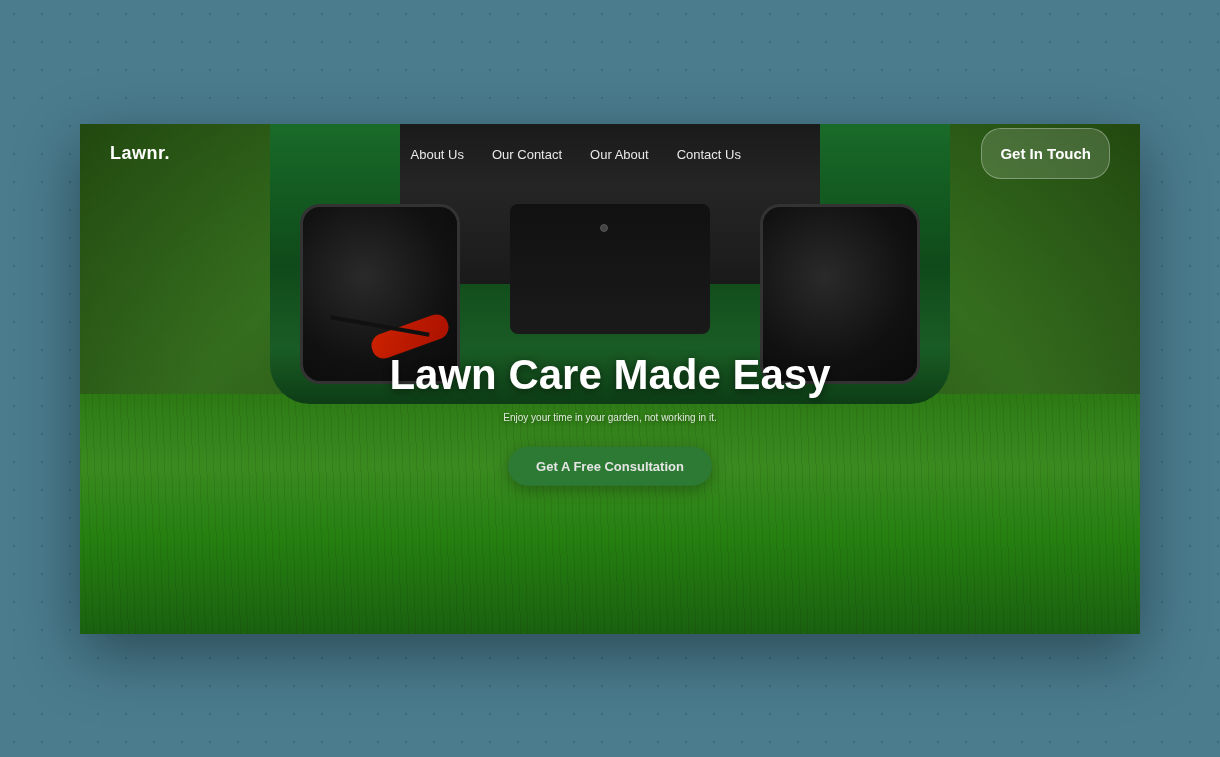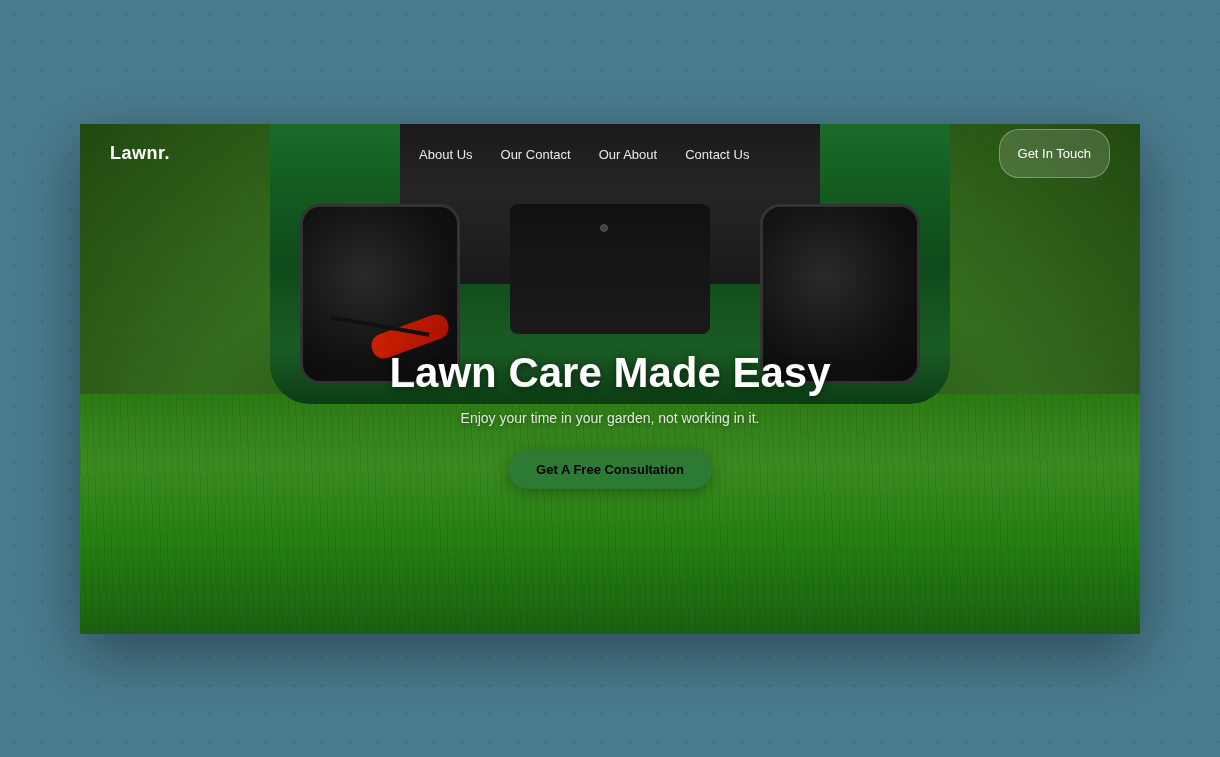--- a/index.html
+++ b/index.html
@@ -197,22 +197,22 @@
       font-size: 13px;
       font-weight: 400;
     }
 
     .nav-cta {
       background: rgba(255,255,255,0.15);
       border: 1px solid rgba(255,255,255,0.3);
       color: white;
       padding: 16px 18px;
       border-radius: 20px;
-      font-size: 13px;
-      font-weight: 400;
+      font-size: 15px;
+      font-weight: 700;
       cursor: pointer;
       backdrop-filter: blur(4px);
     }
 
     
     .hero-content {
       position: absolute;
       top: 50%;
       left: 50%;
       transform: translate(-50%, -40%);
@@ -226,29 +226,29 @@
       font-size: 42px;
       font-weight: 800;
       line-height: 1.1;
       margin-bottom: 14px;
       text-shadow: 0 2px 8px rgba(0,0,0,0.5);
       margin-top: 44px;
     }
 
     .hero-subtitle {
       color: rgba(255,255,255,0.85);
-      font-size: 14px;
+      font-size: 10px;
       font-weight: 400;
       margin-bottom: 24px;
       text-shadow: 0 1px 4px rgba(0,0,0,0.4);
     }
 
     .hero-btn {
       background: #2d7a35;
-      color: #000000;
+      color: #e5e5e5;
       border: none;
       padding: 12px 28px;
       border-radius: 25px;
       font-size: 13px;
       font-weight: 600;
       cursor: pointer;
       box-shadow: 0 4px 15px rgba(0,0,0,0.3);
     }
 
     

